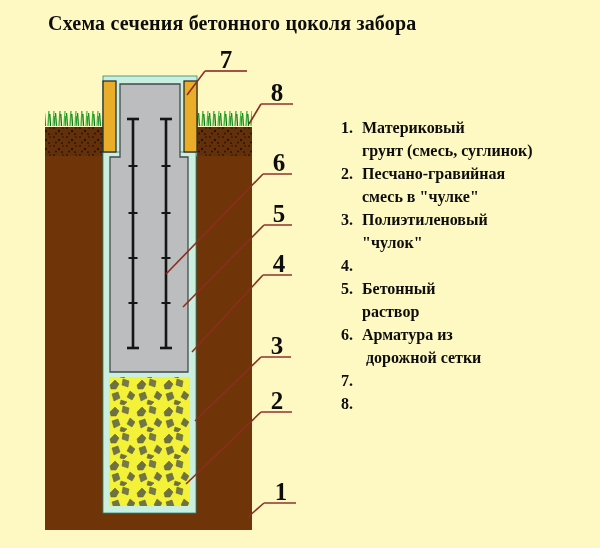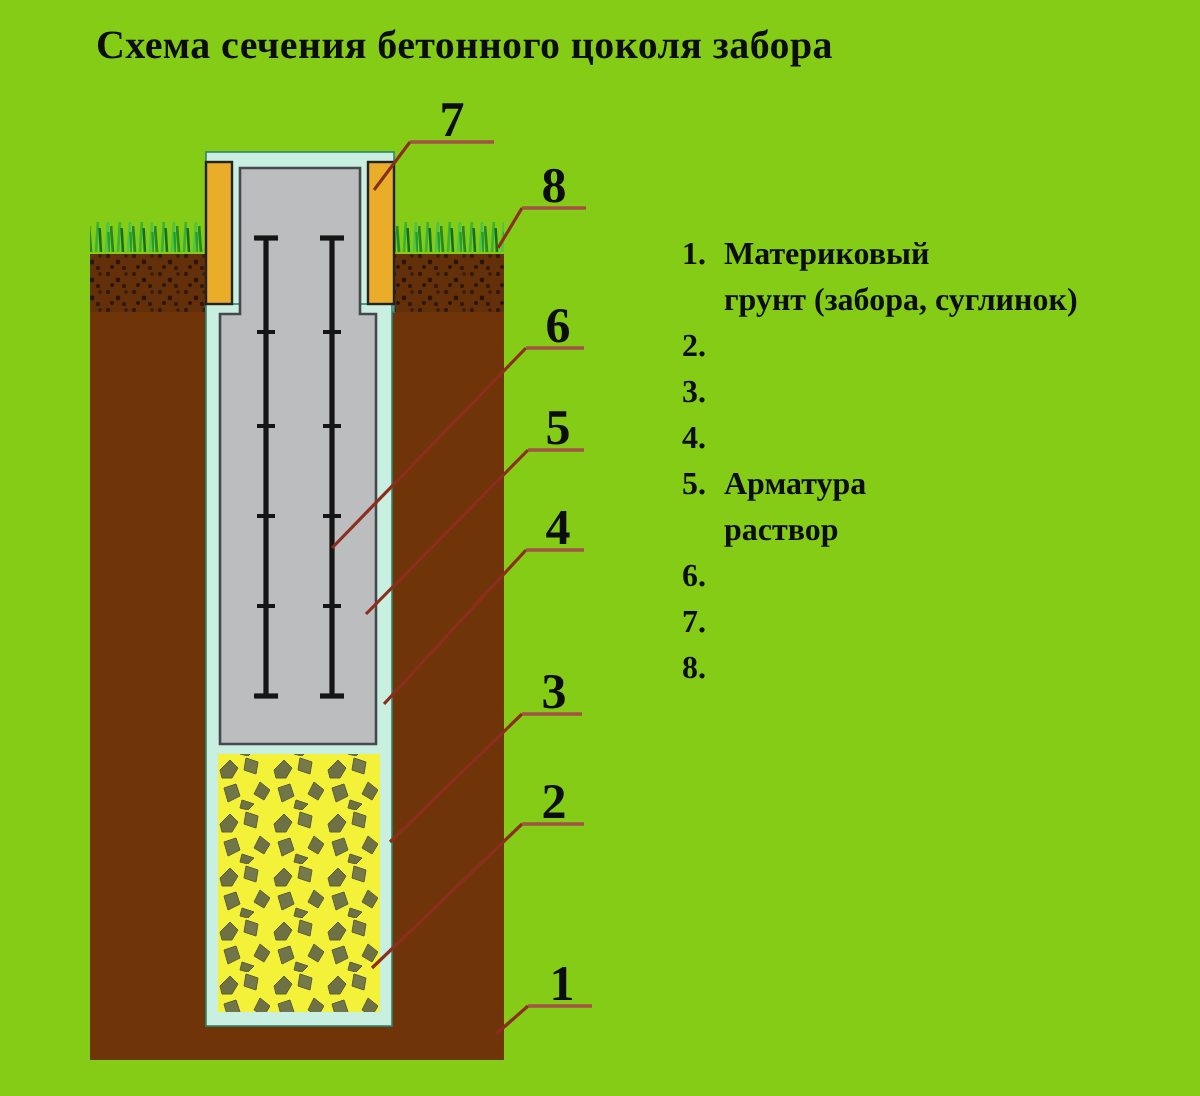--- a/index.html
+++ b/index.html
@@ -1,17 +1,17 @@
 <!DOCTYPE html>
 <html><head>
 <meta charset="utf-8">
 <style>
   html,body{margin:0;padding:0;background:#ffffff;}
   .stage{
-    position:relative;width:600px;height:548px;background:#84cc16;overflow:hidden;
+    position:relative;width:600px;height:548px;background:#fef9c3;overflow:hidden;
     font-family:"Liberation Serif", serif;
   }
   .title{
     position:absolute;left:48px;top:12px;width:420px;
     font-size:20px;font-weight:bold;color:#0d0d0d;letter-spacing:0.2px;
   }
   .diagram-svg{position:absolute;left:0;top:0;}
   .legend{
     position:absolute;left:341px;top:116px;width:248px;
     font-size:16px;font-weight:bold;color:#0d0d0d;
@@ -123,38 +123,44 @@
       <text class="callout-num" x="277" y="354">3</text>
       <text class="callout-num" x="277" y="409">2</text>
       <text class="callout-num" x="281" y="500">1</text>
     </g>
   </svg>
 
   <div class="legend">
     <div class="legend-item">
       <span class="legend-num">1.</span>
       <span class="legend-text">Материковый
-грунт (забора, суглинок)</span>
+грунт (смесь, суглинок)</span>
     </div>
     <div class="legend-item">
       <span class="legend-num">2.</span>
+      <span class="legend-text">Песчано-гравийная
+смесь в "чулке"</span>
     </div>
     <div class="legend-item">
       <span class="legend-num">3.</span>
+      <span class="legend-text">Полиэтиленовый
+"чулок"</span>
     </div>
     <div class="legend-item">
       <span class="legend-num">4.</span>
     </div>
     <div class="legend-item">
       <span class="legend-num">5.</span>
-      <span class="legend-text">Арматура
+      <span class="legend-text">Бетонный
 раствор</span>
     </div>
     <div class="legend-item">
       <span class="legend-num">6.</span>
+      <span class="legend-text">Арматура из
+ дорожной сетки</span>
     </div>
     <div class="legend-item">
       <span class="legend-num">7.</span>
     </div>
     <div class="legend-item">
       <span class="legend-num">8.</span>
     </div>
   </div>
 
 </div>

